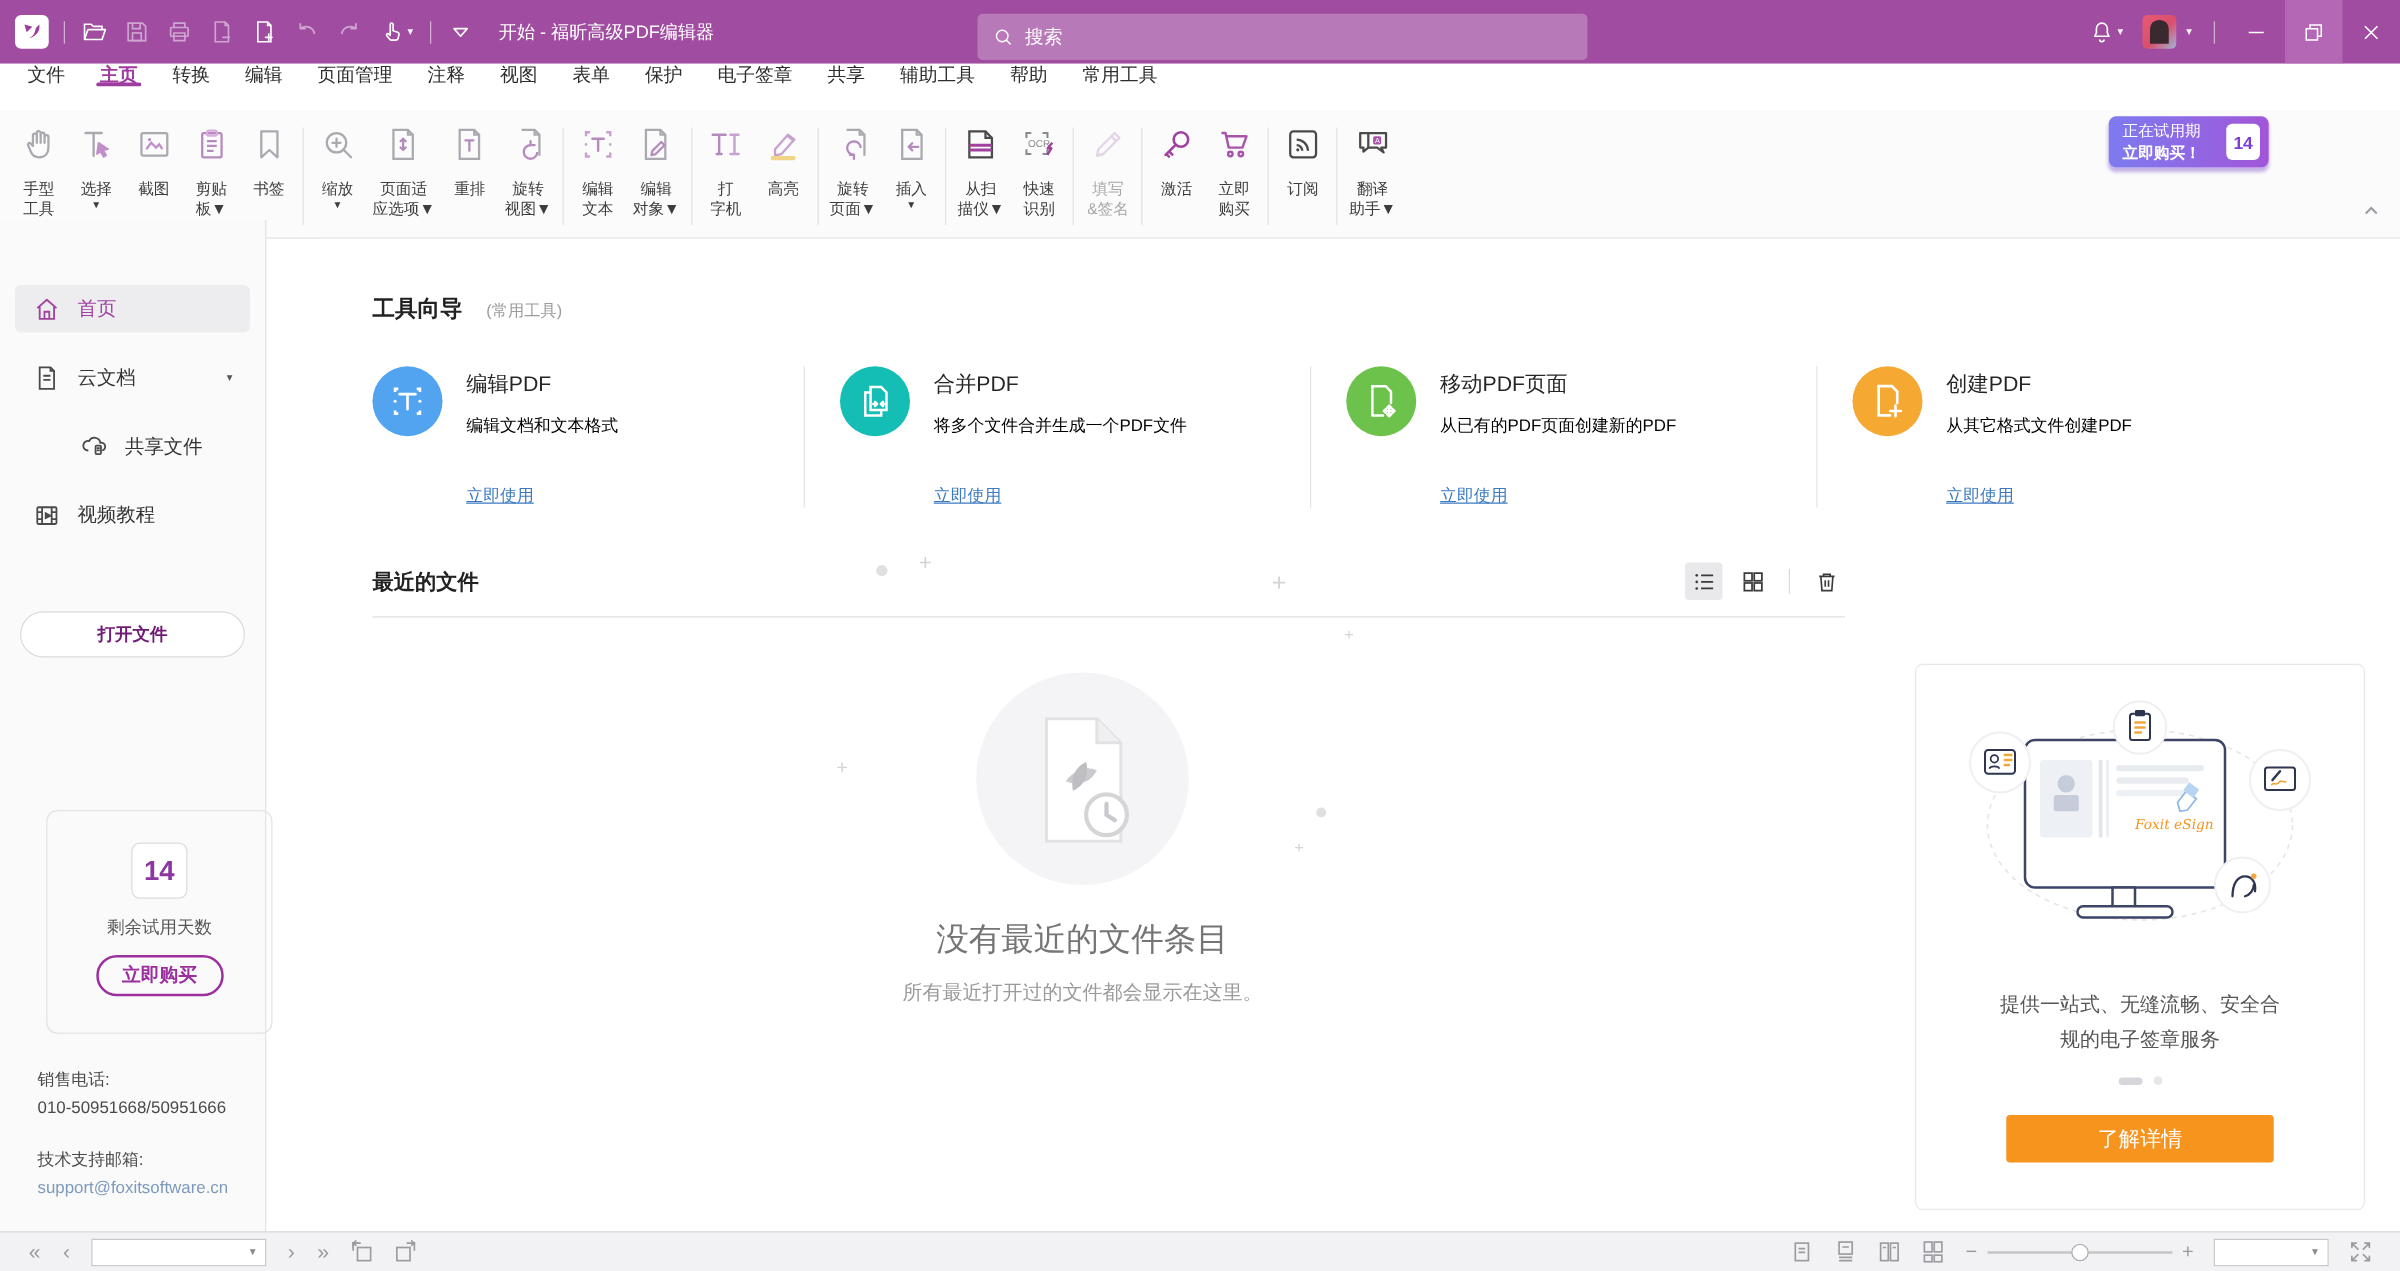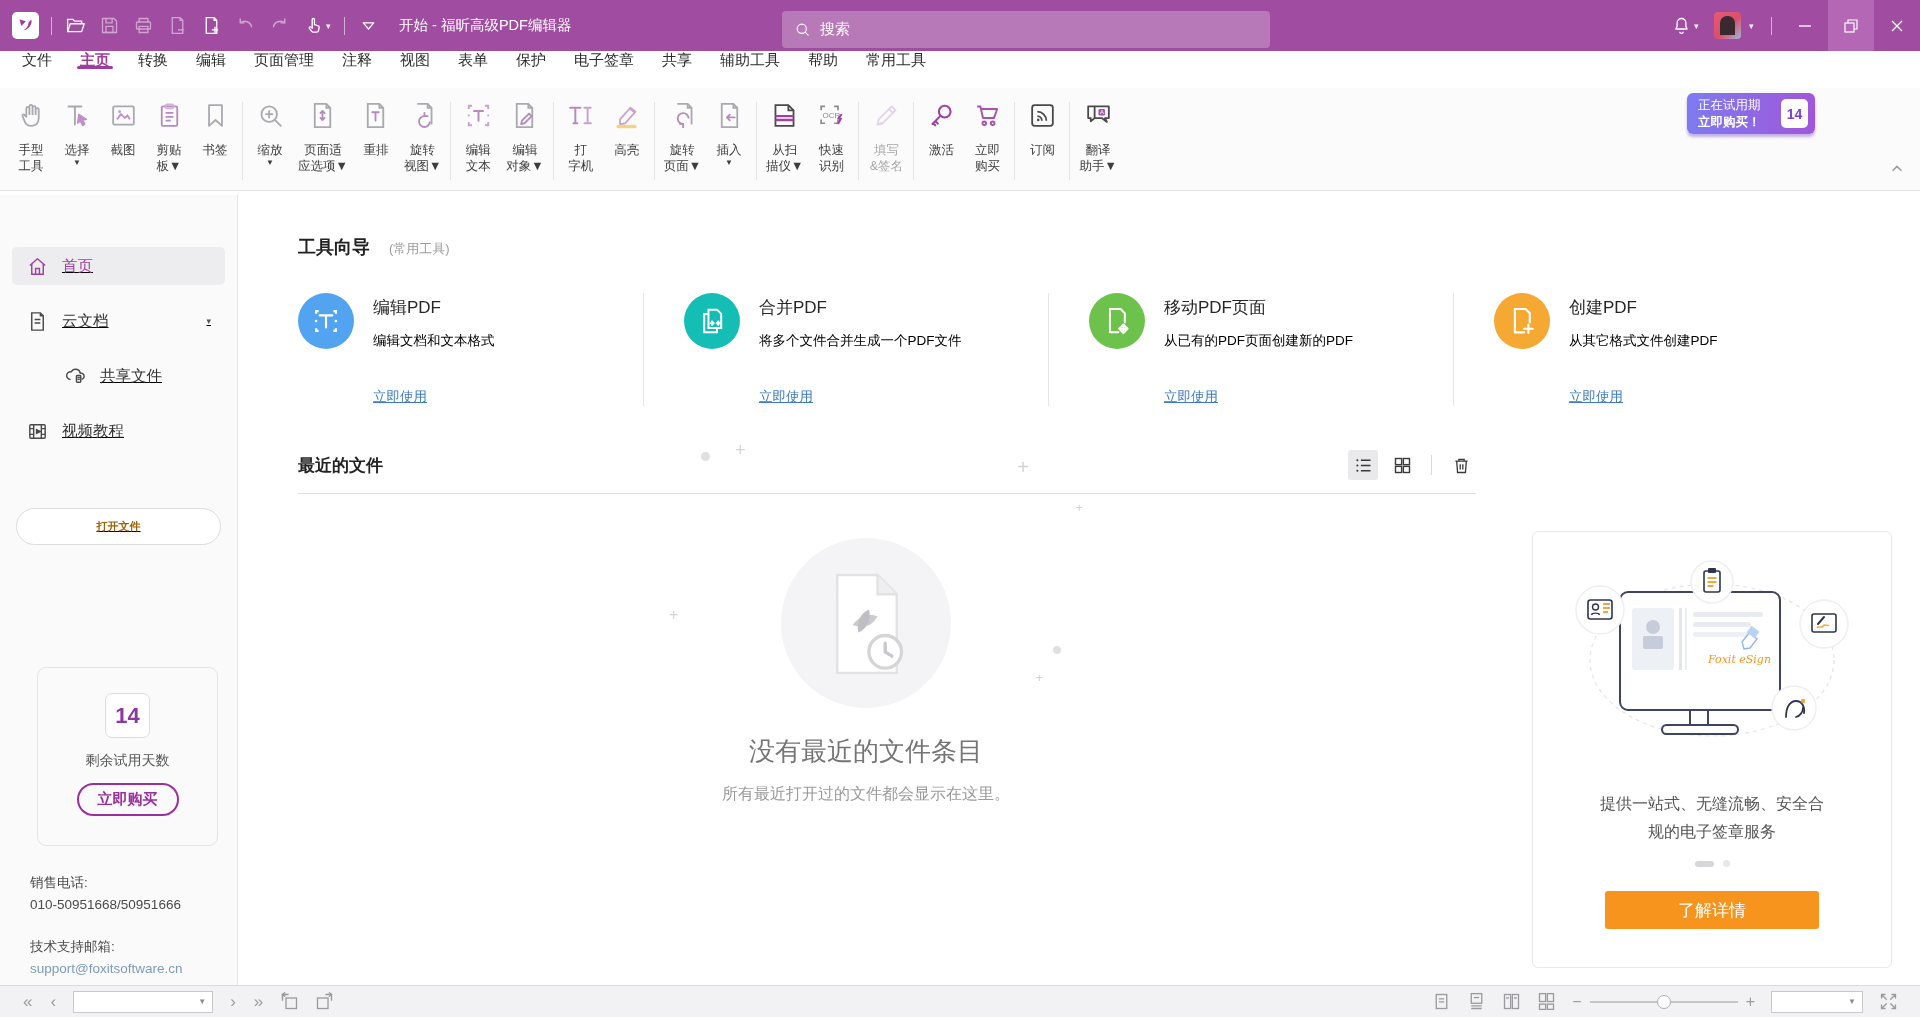--- a/index.html
+++ b/index.html
@@ -57,53 +57,53 @@
     padding:0 7px 0 11px; color:#fff; }
   .trial-lines { font-size:12.5px; line-height:1.3; }
   .trial-l2 { font-weight:bold; }
   .trial-days { margin-left:auto; background:#fff; color:#7B3FD6; font-weight:bold;
     border-radius:5px; width:27px; height:29px; display:flex; align-items:center;
     justify-content:center; font-size:14px; }
   .ribbon-collapse { position:absolute; right:16px; top:74px; color:#9a9aa0; }
   .ribbon-collapse svg { width:14px; height:14px; }
 
   
-  .sidebar { position:absolute; top:195px; left:0; width:238px; bottom:32px;
-    background:#FAFAFB; border-right:1px solid #E4E4E6;text-decoration:underline; }
+  .sidebar { position:absolute; top:176px; left:0; width:213px; bottom:32px;
+    background:#FAFAFB; border-right:1px solid #E4E4E6; }
   .side-nav { padding-top:52px; }
   .side-item { margin:0 12px 17px; height:38px; border-radius:5px; display:flex;
     align-items:center; padding:0 14px; gap:13px; font-size:15.5px; color:#333; }
   .side-item svg { width:23px; height:23px; flex:0 0 auto; }
   .side-item.active { background:#EDEDEF; color:#A0409F; }
   .side-item.indent { padding-left:52px; }
   .side-caret { margin-left:auto; font-size:9px; color:#555; }
   .open-btn { margin:58px 16px 0; height:37px; border:1px solid #DCDCDE; border-radius:19px;
     background:#fff; display:flex; align-items:center; justify-content:center;
-    font-size:11px; font-weight:bold; color:#a16207; }
+    font-size:14px; font-weight:bold; color:#701a75; }
   .side-trial { position:absolute; top:472px; left:37px; width:181px; height:179px;
     border:1px solid #E4E4E6; border-radius:9px; text-align:center; }
   .days-box { margin:25px auto 0; width:45px; height:45px; border:1px solid #DCDCDE;
     border-radius:7px; background:#fff; display:flex; align-items:center; justify-content:center;
     font-size:22px; font-weight:bold; color:#8C36A0; }
   .trial-caption { margin-top:14px; font-size:14px; color:#555; }
   .buy-pill { display:inline-block; margin-top:13px; padding:5px 19px; border:2px solid #9C2F9E;
     border-radius:17px; color:#9C2F9E; font-size:15px; font-weight:bold; }
   .side-contact { position:absolute; left:30px; top:677px; font-size:13.5px; color:#4a4a4a;
     line-height:1.65; }
   .contact-block { margin-bottom:19px; }
   .email-link { color:#7E9ABB; }
 
   
   .main { position:absolute; top:191px; left:256px; right:0; bottom:32px; background:#fff; }
   .tools-head { padding:44px 0 0 42px; display:flex; align-items:baseline; gap:19px; }
   .tools-title { font-size:18px; font-weight:bold; color:#222; }
   .tools-sub { font-size:13px; color:#9b9b9b; }
   .cards-row { display:flex; margin-top:34px;gap:20px; }
   .tool-card { padding-left:42px; width:367px; }
-  .tool-card + .tool-card { border-left:1px solid #E6E6E9; padding-left:40px; width:385px; }
+  .tool-card + .tool-card { border-left:1px solid #E6E6E9; padding-left:28px; width:385px; }
   .card-top { display:flex; gap:19px; }
   .card-circle { width:56px; height:56px; border-radius:50%; flex:0 0 auto;
     display:flex; align-items:center; justify-content:center; }
   .card-circle svg { width:34px; height:34px; }
   .card-title { font-size:17px; color:#262626; margin-top:3px; }
   .card-desc { font-size:13.5px; color:#000000; margin-top:13px; white-space:nowrap; }
   .card-action { display:inline-block; margin:38px 0 0 75px; font-size:13.5px;
     color:#3D7BC0; text-decoration:underline; }
   .recent-sec { width:1220px; }
   .recent-head { margin:44px 0 0 42px; display:flex; align-items:center; }

